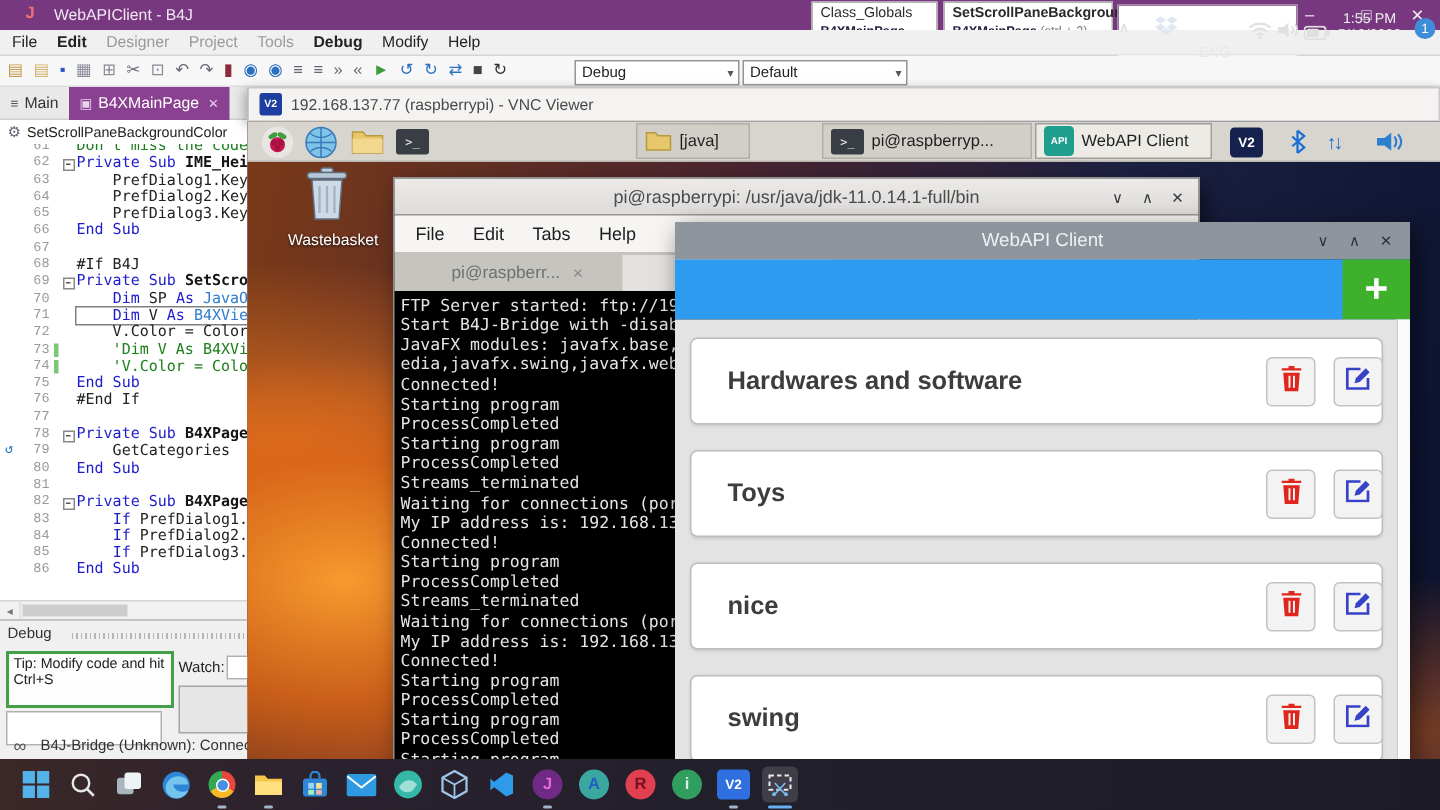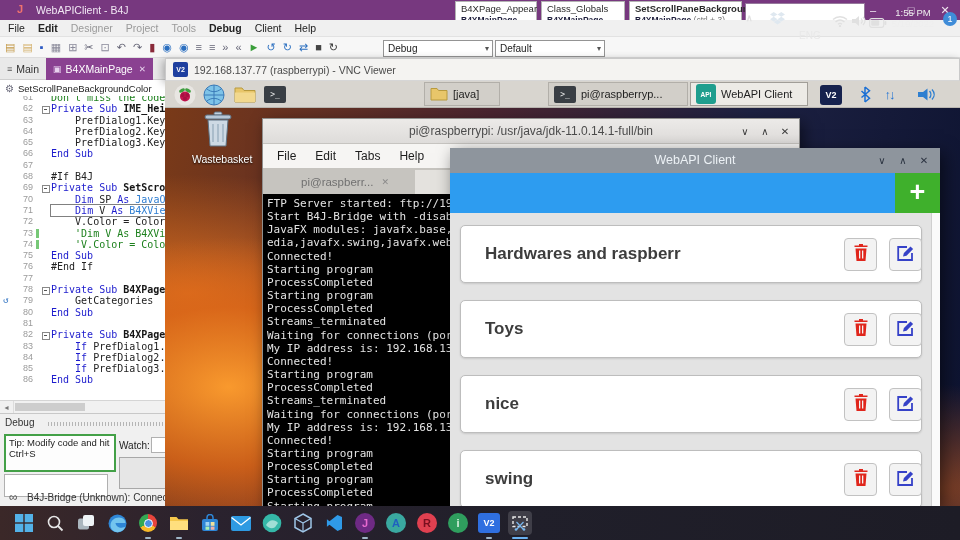--- a/index.html
+++ b/index.html
@@ -44,21 +44,21 @@
   .etab .cls{margin-left:6px;font-size:8.5px;color:#e8d2ee;}
   #memberRow{left:0;top:80px;width:165px;height:16px;background:#fff;border-bottom:1px solid #d0d0d0;
     display:flex;align-items:center;}
   #memberRow .gear{font-size:10px;color:#667;margin:0 4px 0 5px;}
   #memberRow .mtext{font-size:9.5px;color:#222;white-space:nowrap;}
   #codeArea{left:0;top:96px;width:165px;height:304px;background:#fff;overflow:hidden;}
   #codeLines{position:absolute;top:-4px;left:0;width:400px;}
   .cl{display:flex;height:11.3px;line-height:11.3px;font-family:"DejaVu Sans Mono",monospace;font-size:10px;}
   .gut{width:12px;flex:none;text-align:center;color:#2b6fc0;font-size:9px;line-height:11px;}
   .num{width:21px;flex:none;text-align:right;color:#9a9a9a;font-size:9px;
-    font-family:Liberation Sans, sans-serif;padding-right:3px;}
+    font-family:Liberation Mono, monospace;padding-right:3px;}
   .bar{width:5px;flex:none;position:relative;}
   .bar i{position:absolute;left:0;top:1px;width:3px;height:9px;background:#77c877;}
   .fm{width:10px;flex:none;position:relative;}
   .fm i{position:absolute;left:1px;top:2.5px;width:6px;height:6px;border:1px solid #888;}
   .fm i:after{content:"";position:absolute;left:1px;top:2px;width:3px;height:1px;background:#555;}
   .ct{white-space:pre;}
   .ct.box{outline:1px solid #808080;}
   .k{color:#1d1ccd;} .s{font-weight:bold;color:#151515;} .ty{color:#2e7dd1;}
   .c{color:#1d801d;} .t0{color:#222;}
   #hscroll{left:0;top:400px;width:165px;height:13px;background:#f1f1f1;border-top:1px solid #d5d5d5;box-sizing:border-box;}
@@ -165,24 +165,20 @@
 </style>
 </head>
 <body>
 
 <div id="stage">
 
   <div class="abs" id="ideTitle"></div>
   <span class="abs" id="ideLogo">J</span>
   <span class="abs" id="ideWinTitle">WebAPIClient - B4J</span>
   <div class="abs" id="docTabs" style="left:0;top:0;width:960px;height:28px;">
-      <div class="dtab" style="left: 455px; width: 82px;">
-        <span class="l1">B4XPage_Appear</span>
-        <span class="l2"><span class="mod">B4XMainPage</span><span class="sc"> (ctrl + 1)</span></span>
-      </div>
       <div class="dtab" style="left: 541px; width: 84px;">
         <span class="l1">Class_Globals</span>
         <span class="l2"><span class="mod">B4XMainPage</span><span class="sc"> (ctrl + 2)</span></span>
       </div>
       <div class="dtab bold" style="left: 629px; width: 113px;">
         <span class="l1">SetScrollPaneBackgroundC</span>
         <span class="l2"><span class="mod">B4XMainPage</span><span class="sc"> (ctrl + 3)</span></span>
       </div>
     </div>
   <div class="abs" id="ideSearch">
@@ -195,21 +191,21 @@
   <div class="abs winbtn" style="left:860px;">–</div>
   <div class="abs winbtn" style="left:898px;">□</div>
   <div class="abs winbtn" style="left:932px;">✕</div>
   <div class="abs" id="ideMenu">
       <span class="mi ">File</span>
       <span class="mi b">Edit</span>
       <span class="mi d">Designer</span>
       <span class="mi d">Project</span>
       <span class="mi d">Tools</span>
       <span class="mi b">Debug</span>
-      <span class="mi ">Client</span>
+      <span class="mi ">Modify</span>
       <span class="mi ">Help</span>
     </div>
   <div class="abs" id="ideTools">
       <span class="ti" style="color: rgb(196, 154, 74);">▤</span>
       <span class="ti" style="color: rgb(212, 176, 106);">▤</span>
       <span class="ti" style="color: rgb(43, 89, 195);">▪</span>
       <span class="ti" style="color: rgb(138, 138, 154);">▦</span>
       <span class="ti" style="color: rgb(138, 138, 154);">⊞</span>
       <span class="ti" style="color: rgb(102, 102, 119);">✂</span>
       <span class="ti" style="color: rgb(138, 138, 154);">⊡</span>
@@ -596,21 +592,21 @@
   <div class="abs" id="wa">
     <div id="waTitle"></div>
     <span id="waTitleTx">WebAPI Client</span>
     <span class="wactl" style="right:48px;">∨</span>
     <span class="wactl" style="right:27px;">∧</span>
     <span class="wactl" style="right:6px;">✕</span>
     <div id="waHead"></div>
     <div id="waAdd">+</div>
     <div id="waBody">
         <div class="card" style="top: 12px;">
-          <span class="cname">Hardwares and raspberr</span>
+          <span class="cname">Hardwares and software</span>
           <div class="cbtn del">
             <span><svg width="16" height="17" viewBox="0 0 16 17">
                 <path fill="#E0261C" d="M6 0h4v1.5h4.5V3H1.5V1.5H6zM2.5 4.5h11L12.5 17h-9zM6 6.5v8h1.3v-8zM9 6.5v8h1.3v-8z"></path>
               </svg></span>
           </div>
           <div class="cbtn edt">
             <span><svg width="17" height="16" viewBox="0 0 17 16">
                 <path fill="none" stroke="#3642C8" stroke-width="1.8" d="M10 2H1.2v13H15V8"></path>
                 <path fill="#3642C8" d="M6 11.5l.9-3.4L13.5 1.5l2.6 2.6-6.6 6.6z"></path>
               </svg></span>

